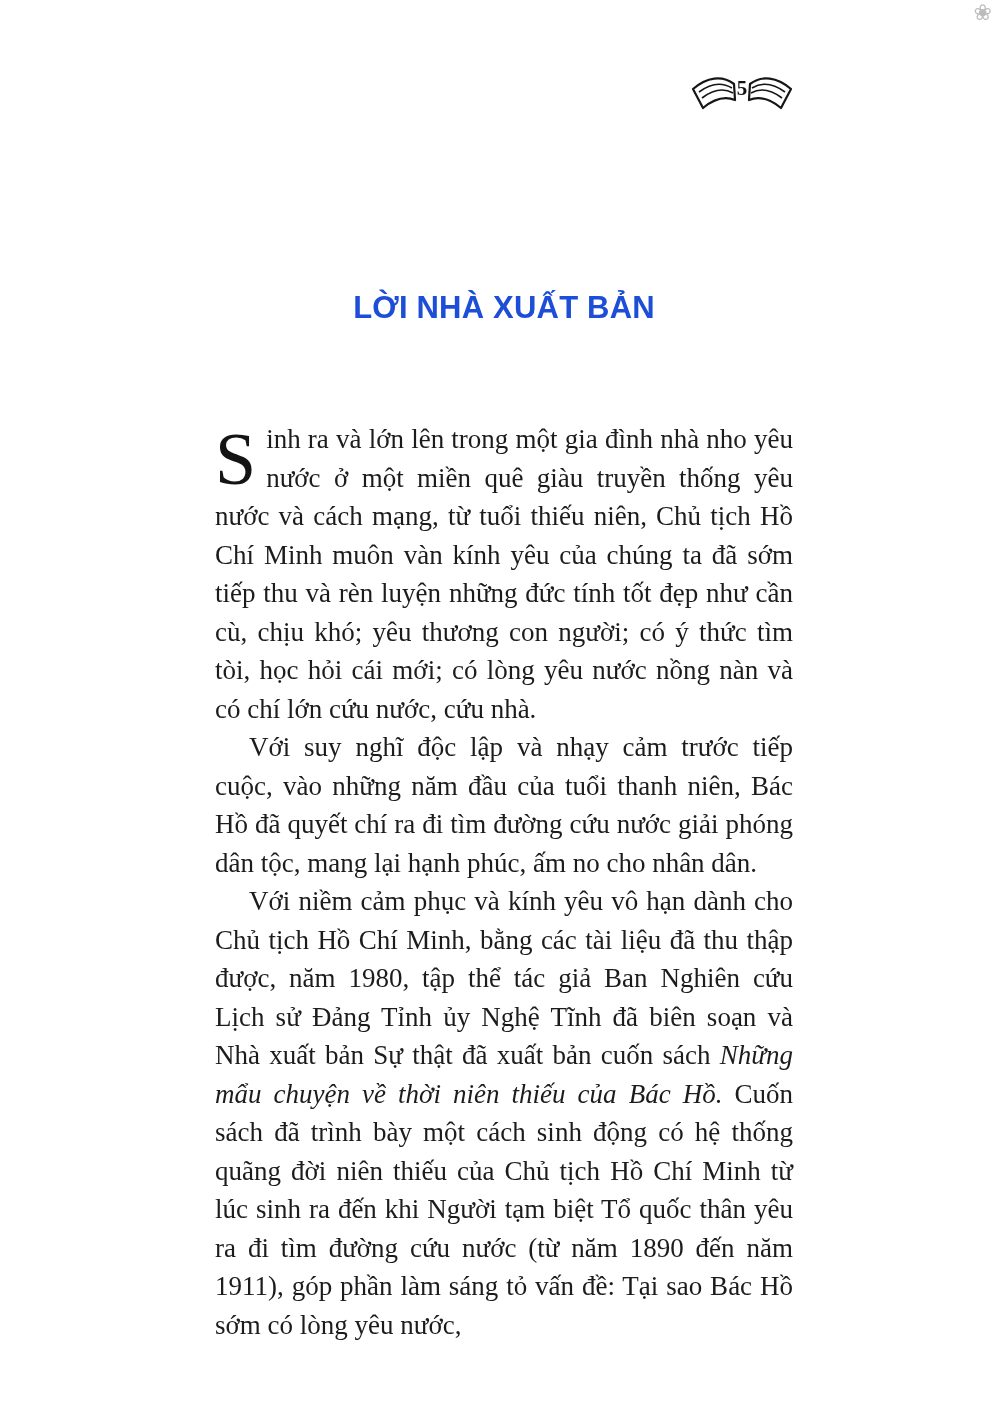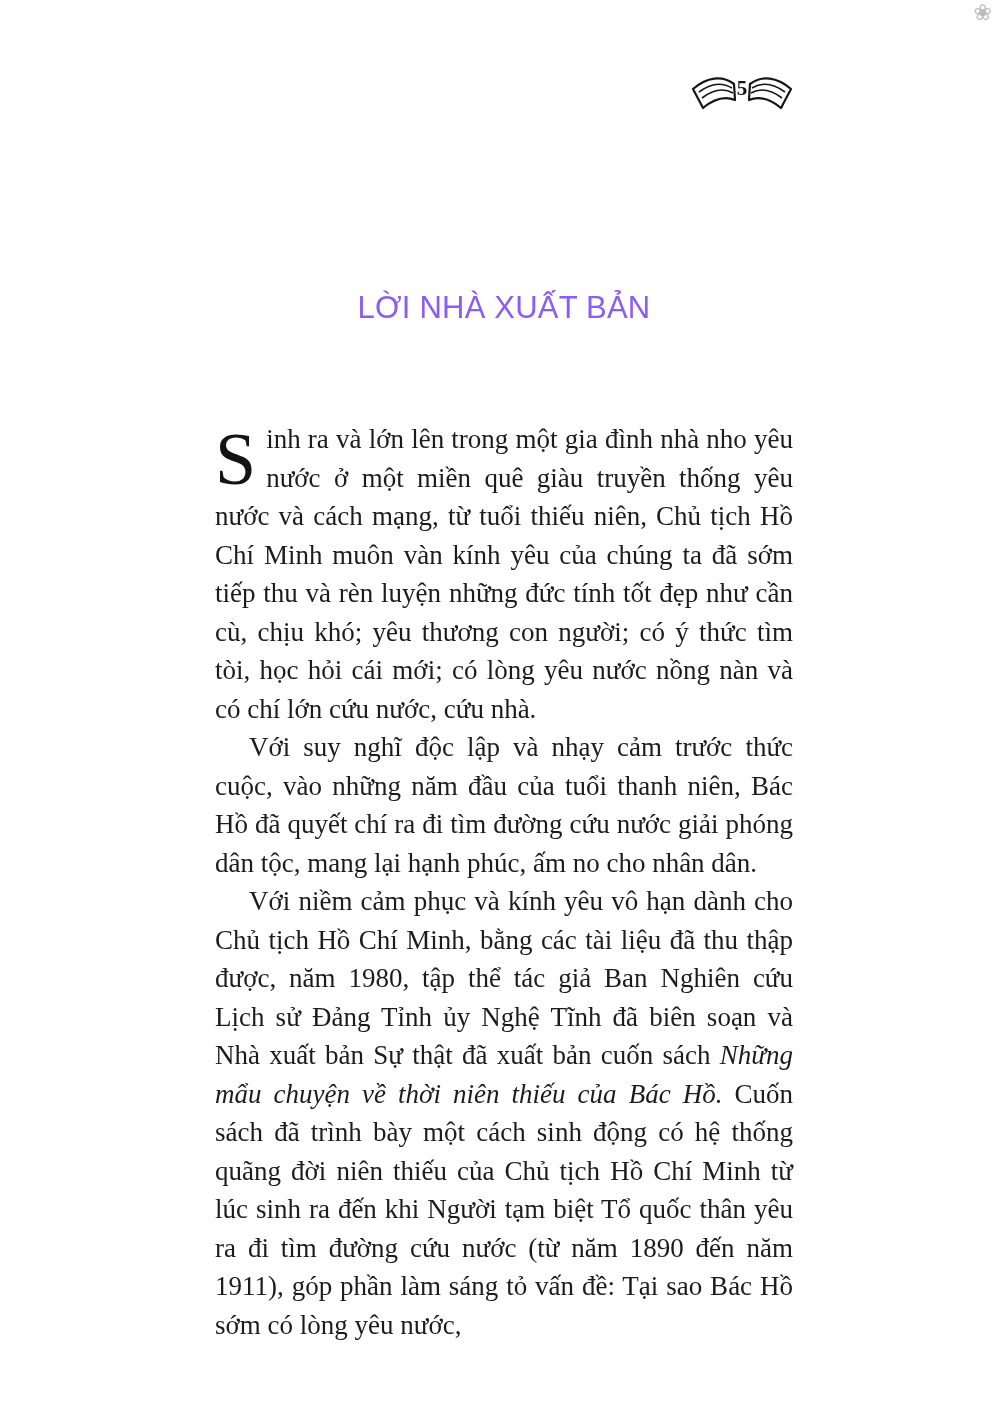--- a/index.html
+++ b/index.html
@@ -42,25 +42,25 @@
     color: #111111;
   }
   .content {
     position: absolute;
     left: 215px;
     top: 290px;
     width: 578px;
   }
   .title {
     font-family: "Liberation Sans", sans-serif;
-    font-weight: normal;
+    font-weight: bold;
     font-size: 31px;
     letter-spacing: 0.2px;
     text-align: center;
-    color: #8b5cf6;
+    color: #1d4ed8;
     white-space: nowrap;
   }
   .body {
     margin-top: 94px;
     font-size: 27px;
     line-height: 38.5px;
     text-align: justify;
     color: #1c1c1c;
   }
   .para { text-indent: 34px; margin: 0; }
@@ -92,18 +92,18 @@
       <path d="M62 16 C72 10 83 11 95 20" fill="none" stroke="#161616" stroke-width="1.6"></path>
       <path d="M61 21 C70 16 80 17 92 26" fill="none" stroke="#161616" stroke-width="1.6"></path>
     </svg>
     <span class="page-num">5</span>
   </div>
 
   <div class="content">
     <h1 class="title">LỜI NHÀ XUẤT BẢN</h1>
     <div class="body">
         <p class="para has-dropcap"><span class="dropcap">S</span><span>inh ra và lớn lên trong một gia đình nhà nho yêu nước ở một miền quê giàu truyền thống yêu nước và cách mạng, từ tuổi thiếu niên, Chủ tịch Hồ Chí Minh muôn vàn kính yêu của chúng ta đã sớm tiếp thu và rèn luyện những đức tính tốt đẹp như cần cù, chịu khó; yêu thương con người; có ý thức tìm tòi, học hỏi cái mới; có lòng yêu nước nồng nàn và có chí lớn cứu nước, cứu nhà.</span></p>
-        <p class="para"><span>Với suy nghĩ độc lập và nhạy cảm trước thức cuộc, vào những năm đầu của tuổi thanh niên, Bác Hồ đã quyết chí ra đi tìm đường cứu nước giải phóng dân tộc, mang lại hạnh phúc, ấm no cho nhân dân.</span></p>
+        <p class="para"><span>Với suy nghĩ độc lập và nhạy cảm trước tiếp cuộc, vào những năm đầu của tuổi thanh niên, Bác Hồ đã quyết chí ra đi tìm đường cứu nước giải phóng dân tộc, mang lại hạnh phúc, ấm no cho nhân dân.</span></p>
         <p class="para"><span>Với niềm cảm phục và kính yêu vô hạn dành cho Chủ tịch Hồ Chí Minh, bằng các tài liệu đã thu thập được, năm 1980, tập thể tác giả Ban Nghiên cứu Lịch sử Đảng Tỉnh ủy Nghệ Tĩnh đã biên soạn và Nhà xuất bản Sự thật đã xuất bản cuốn sách </span><span class="italic">Những mẩu chuyện về thời niên thiếu của Bác Hồ.</span><span> Cuốn sách đã trình bày một cách sinh động có hệ thống quãng đời niên thiếu của Chủ tịch Hồ Chí Minh từ lúc sinh ra đến khi Người tạm biệt Tổ quốc thân yêu ra đi tìm đường cứu nước (từ năm 1890 đến năm 1911), góp phần làm sáng tỏ vấn đề: Tại sao Bác Hồ sớm có lòng yêu nước,</span></p>
       </div>
   </div>
 
 </div>
 
 </body></html>

